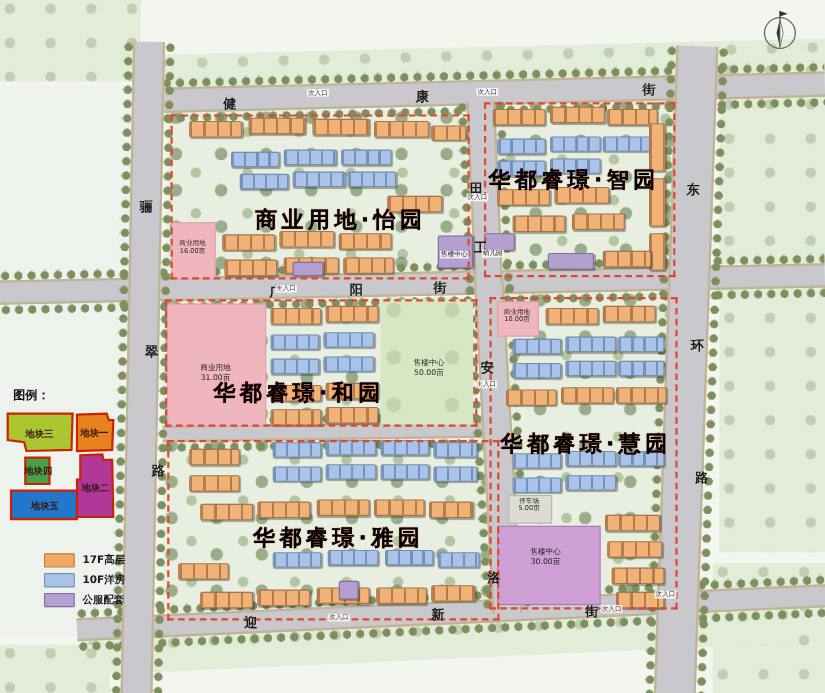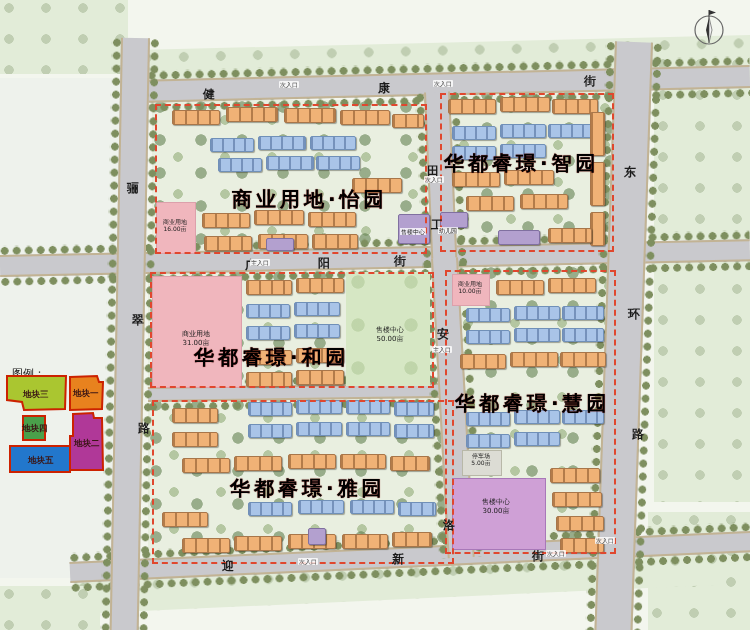--- a/index.html
+++ b/index.html
@@ -48,21 +48,21 @@
   .community{position:absolute;font-size:20px;font-weight:bold;color:#000000;
     letter-spacing:4px;white-space:nowrap;z-index:9;text-shadow:0 0 1px #901410;}
   .rchar{position:absolute;font-size:12px;font-weight:bold;color:#1b1b1b;z-index:6;}
   .badge{position:absolute;font-size:6px;line-height:7px;color:#333;z-index:7;
     background:rgba(255,255,255,.82);padding:0 1px;border-radius:1px;white-space:nowrap;}
   .area-label{position:absolute;z-index:7;text-align:center;font-size:7px;line-height:9px;
     color:#1c1c1c;white-space:nowrap;transform:translateX(-50%);}
   .chip{position:absolute;font-size:6px;line-height:7px;color:#222;z-index:7;
     background:rgba(255,255,255,.78);padding:0 1px;white-space:nowrap;}
   
-  .legend-title{position:absolute;left:12px;top:366px;font-size:11px;font-weight:normal;color:#111;z-index:11;}
+  .legend-title{position:absolute;left:12px;top:352px;font-size:11px;font-weight:bold;color:#111;z-index:11;}
   #plot-legend{position:absolute;left:4px;top:360px;z-index:11;}
   #plot-legend text{font-size:8.5px;font-weight:bold;fill:#3a1515;}
   .type-legend{position:absolute;left:40px;top:500px;z-index:11;}
   .type-row{display:flex;align-items:center;height:18px;}
   .swatch{width:26px;height:11px;border-radius:1px;margin-right:7px;border:1px solid #888;}
   .type-label{font-size:9.5px;font-weight:bold;color:#181818;}
   #compass{position:absolute;left:690px;top:8px;z-index:10;}
 </style>
 </head>
 <body>
@@ -161,20 +161,34 @@
     <polygon points="19,56 41,56 41,80 19,80" fill="#4aa04a" stroke="#cc2200" stroke-width="2"></polygon>
     <polygon points="69,54 89,53 90,58 98,58 99,110 66,110 66,76 69,76" fill="#b03898" stroke="#cc2200" stroke-width="2"></polygon>
     <polygon points="6,86 66,86 66,112 6,112" fill="#2277cc" stroke="#cc2200" stroke-width="2"></polygon>
     <text x="19" y="37">地块三</text>
     <text x="69" y="36">地块一</text>
     <text x="18" y="71">地块四</text>
     <text x="70" y="86">地块二</text>
     <text x="24" y="103">地块五</text>
   </svg>
 
+  <div class="type-legend">
+    <div class="type-row">
+      <div class="swatch" style="background:#f0aa64;border-color:#c07c38"></div>
+      <div class="type-label">17F高层</div>
+      </div>
+    <div class="type-row">
+      <div class="swatch" style="background:#a9c4e8;border-color:#6f90bc"></div>
+      <div class="type-label">10F洋房</div>
+      </div>
+    <div class="type-row">
+      <div class="swatch" style="background:#b3a0cf;border-color:#8468a8"></div>
+      <div class="type-label">公服配套</div>
+      </div>
+  </div>
 
   <svg id="compass" width="38" height="40" viewBox="0 0 38 40">
     <circle cx="19" cy="22" r="14" fill="none" stroke="#666" stroke-width="1.2"></circle>
     <polygon points="19,9 16,22 19,35" fill="#333"></polygon>
     <polygon points="19,9 22,22 19,35" fill="#f4f4f4" stroke="#444" stroke-width="0.6"></polygon>
     <line x1="19" y1="2" x2="19" y2="9" stroke="#333" stroke-width="1"></line>
     <polygon points="19,2 26,4.5 19,7" fill="#333"></polygon>
   </svg>
 
 <div class="bd o" style="left: 172px; top: 110px; width: 46px; height: 13px;"></div>

